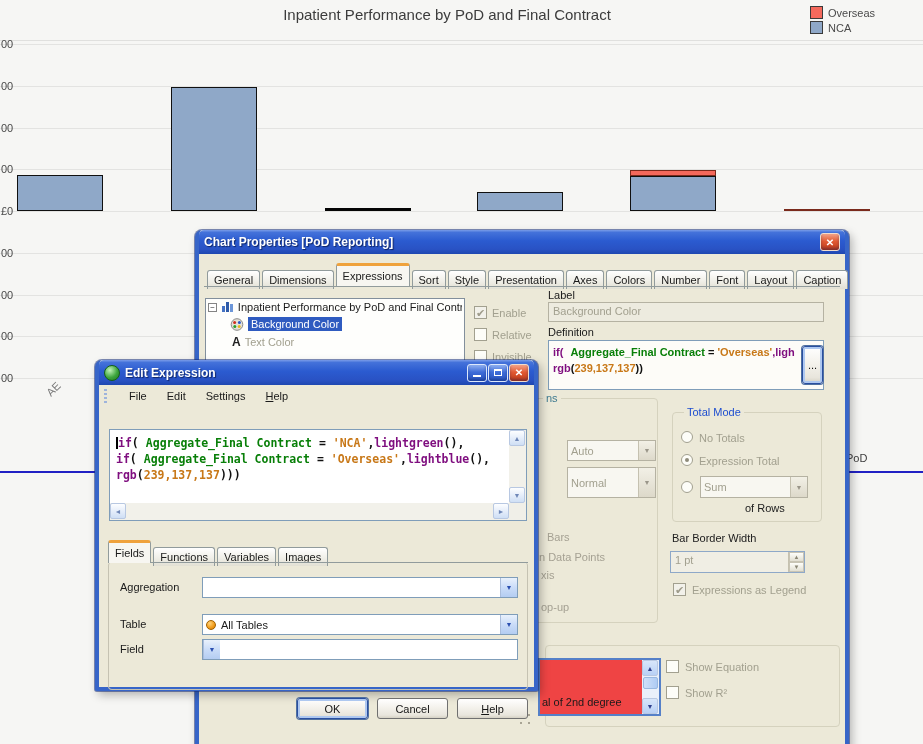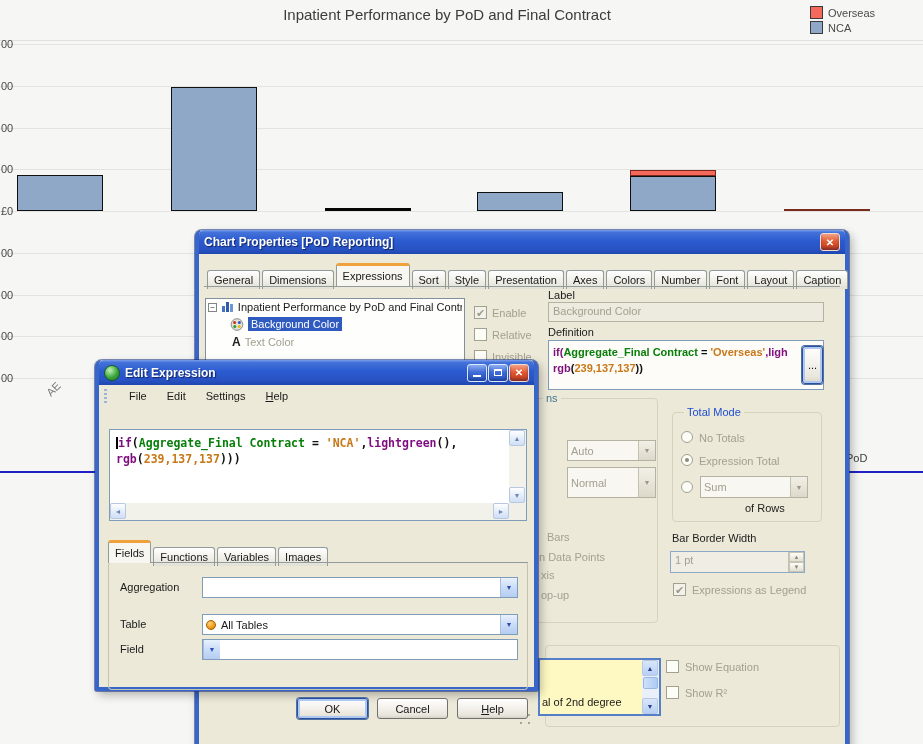--- a/index.html
+++ b/index.html
@@ -79,21 +79,21 @@
             display:flex; align-items:center; justify-content:center; color:#151515; } 
   .xp-btn.default { border-color:#2A4FA0; box-shadow:0 0 0 1px #50709F, inset 0 0 0 2px #AEC8F0; }
   .spin { position:absolute; border:1px solid #8EA8C8; background:#F0EEE4; display:flex; }
   .spin .sval { flex:1; color:#A2A08F; padding:2px 4px; }
   .spin .sbtns { width:16px; display:flex; flex-direction:column; border-left:1px solid #C5C1B0; }
   .spin .sb { flex:1; display:flex; align-items:center; justify-content:center; font-size:6px; color:#8A8674;
               background:linear-gradient(180deg,#FEFEFA,#E2DFD2); border:1px solid #C8C4B4; }
   .scrollbtn { display:flex; align-items:center; justify-content:center; font-size:7px; color:#7088B8;
                background:linear-gradient(180deg,#FDFEFF,#E6EEFA 50%,#CFDFF5); border:1px solid #B8C8E2; border-radius:2px; }
   .seg-kw { color:#7F0E7F; font-weight:bold; }
-  .seg-fld { color:#087F08; font-weight:bold; }
+  .seg-fld { color:#087F08; font-weight:bold;padding-left:7px; }
   .seg-str { color:#C87818; font-weight:bold; }
   .seg-pl { color:#101010; font-weight:bold; }
 
   
   #tree { position:absolute; background:#FEFEFC; border:1px solid #828F9C; overflow:hidden; }
   .tree-row { display:flex; align-items:center; gap:4px; padding:2px 2px; white-space:nowrap; }
   .minusbox { width:9px; height:9px; border:1px solid #848484; background:#fff; display:flex;
               align-items:center; justify-content:center; font-size:8px; line-height:7px; color:#333; }
   .tree-sel { background:#2F5BC0; color:#fff; padding:1px 3px; }
 
@@ -237,21 +237,21 @@
       <span class="val">Auto</span>
       <span class="cbtn">▼</span>
     </div>
     <div class="combo disabled" style="left:368px; top:237px; width:89px; height:31px;">
       <span class="val">Normal</span>
       <span class="cbtn">▼</span>
     </div>
     <span class="frag" style="left:348px; top:301px;">Bars</span>
     <span class="frag" style="left:340px; top:321px;">n Data Points</span>
     <span class="frag" style="left:342px; top:339px;">xis</span>
-    <span class="frag" style="left:342px; top:359px;">op-up</span>
+    <span class="frag" style="left:342px; top:371px;">op-up</span>
 
     <div class="gbox" style="left:473px; top:182px; width:150px; height:110px;"></div>
     <span class="gbox-label" style="left:485px; top:176px;">Total Mode</span>
     <span class="radio" style="left:482px; top:201px;"></span>
     <span class="lbl dis" style="left:500px; top:202px;">No Totals</span>
     <span class="radio sel" style="left:482px; top:224px;"></span>
     <span class="lbl dis" style="left:500px; top:225px;">Expression Total</span>
     <span class="radio" style="left:482px; top:251px;"></span>
     <div class="combo disabled" style="left:501px; top:246px; width:108px; height:22px;">
       <span class="val">Sum</span>
@@ -266,21 +266,21 @@
           <span class="sb">▲</span>
           <span class="sb">▼</span>
         </span>
     </div>
     <span class="cbx" style="left:474px; top:353px; background:#F2F1EA;">
         <span class="chk">✔</span>
       </span>
     <span class="lbl dis" style="left:493px; top:354px;">Expressions as Legend</span>
 
     <div class="gbox" style="left:346px; top:415px; width:295px; height:82px;"></div>
-    <div style="position:absolute; left:339px; top:428px; width:123px; height:58px; background:#fef9c3; border:2px solid #5580C8; overflow:hidden;">
+    <div style="position:absolute; left:339px; top:428px; width:123px; height:58px; background:#ef4444; border:2px solid #5580C8; overflow:hidden;">
       <div style="position:absolute; left:2px; top:36px; white-space:nowrap;">al of 2nd degree</div>
       <div style="position:absolute; left:2px; top:52px; white-space:nowrap;">al of 3rd degree</div>
       <div style="position:absolute; right:0; top:0; bottom:0; width:17px; background:#EAF0FA; display:flex; flex-direction:column;">
         <span class="scrollbtn sc16" style="color:#30408F; background:linear-gradient(180deg,#D8E6FA,#B8D0F5);">▲</span>
         <span style="height:12px; margin:1px 1px; background:linear-gradient(90deg,#CFE0F8,#AECBF4); border:1px solid #98B8E0; border-radius:2px;"></span>
         <span class="scrollbtn sc16" style="margin-top:auto; color:#30408F; background:linear-gradient(180deg,#D8E6FA,#B8D0F5);">▼</span>
       </div>
     </div>
     <span class="cbx" style="left:467px; top:430px;"></span>
     <span class="lbl dis" style="left:486px; top:431px;">Show Equation</span>
@@ -308,20 +308,21 @@
       <span class="menugrip" style="margin-left:5px;"></span>
       <span style="margin-left:16px; padding:2px 6px;">File</span>
       <span style="margin-left:8px; padding:2px 6px;">Edit</span>
       <span style="margin-left:8px; padding:2px 6px;">Settings</span>
       <span style="margin-left:8px; padding:2px 6px;"><u>H</u><span>elp</span></span>
     </div>
 
     <div id="expr-editor" style="left:10px; top:69px; width:418px; height:92px;">
       <div id="expr-text">
         <div><span class="caret"></span><span><span class="seg-kw">if</span><span class="seg-pl">(</span><span class="seg-fld">Aggregate_Final Contract</span><span class="seg-pl"> = </span><span class="seg-str">'NCA'</span><span class="seg-pl">,</span><span class="seg-kw">lightgreen</span><span class="seg-pl">(),</span></span></div>
+        <div><span class="seg-kw">if</span><span class="seg-pl">(</span><span class="seg-fld">Aggregate_Final Contract</span><span class="seg-pl"> = </span><span class="seg-str">'Overseas'</span><span class="seg-pl">,</span><span class="seg-kw">lightblue</span><span class="seg-pl">(),</span></div>
         <div><span class="seg-kw">rgb</span><span class="seg-pl">(</span><span class="seg-str">239,137,137</span><span class="seg-pl">)))</span></div>
       </div>
       <div class="vscroll">
         <span class="scrollbtn sc16">▲</span>
         <span class="scrollbtn sc16">▼</span>
       </div>
       <div class="hscroll">
         <span class="scrollbtn sc16">◄</span>
         <span class="scrollbtn sc16">►</span>
       </div>

